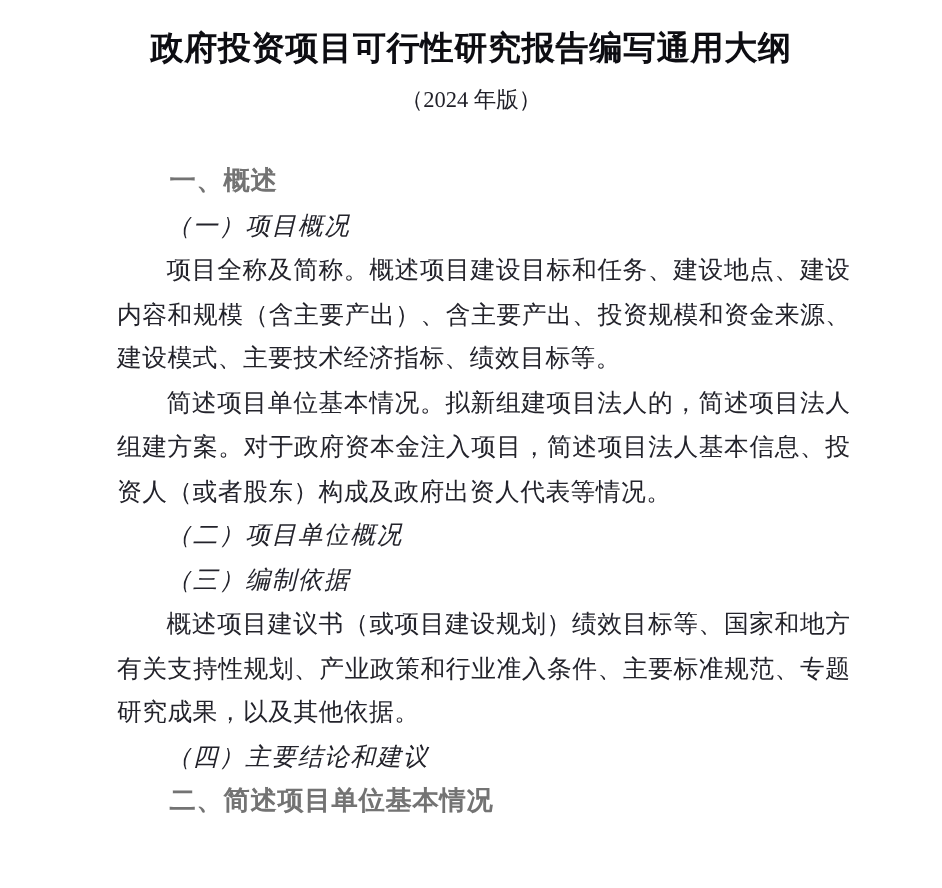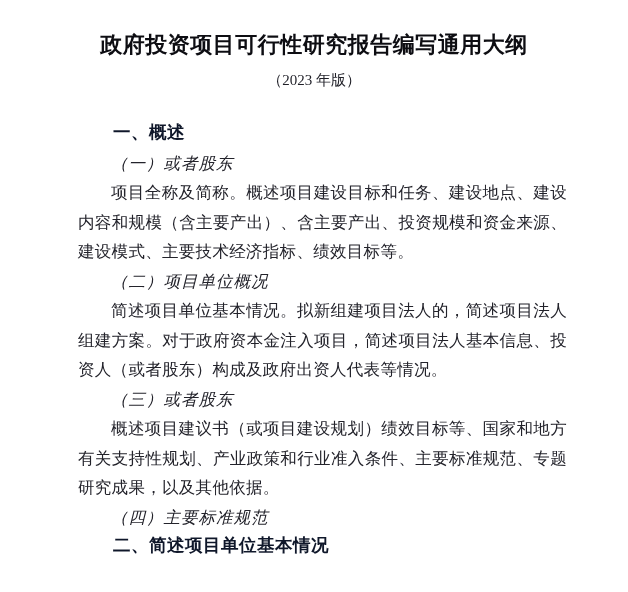--- a/index.html
+++ b/index.html
@@ -7,21 +7,21 @@
     padding: 0;
     background: #ffffff;
   }
   .page {
     position: relative;
     width: 628px;
     height: 592px;
     background: #ffffff;
     overflow: hidden;
     box-sizing: border-box;
-    padding-top: 32px;
+    padding-top: 19px;
   }
   .doc-title {
     margin: 0;
     text-align: center;
     font-family: "Liberation Serif", "DejaVu Serif", serif;
     font-weight: 700;
     font-size: 22px;
     line-height: 26px;
     color: #0d0d12;
     letter-spacing: 0.5px;
@@ -41,61 +41,61 @@
     font-family: "Liberation Serif", "DejaVu Serif", serif;
     font-size: 16.5px;
     line-height: 29.5px;
     color: #23232b;
   }
   .content .block {
     margin: 0;
     text-indent: 2em;
   }
   .content .heading {
-    font-family: Liberation Mono, monospace;
+    font-family: Liberation Serif, serif;
     font-weight: 700;
     font-size: 17.5px;
-    color: #0f172a;
+    color: #737373;
     letter-spacing: 0.5px;
   }
   .content .subheading {
     font-style: italic;
     letter-spacing: 1px;
     color: #23232b;
   }
   .content .paragraph {
     text-align: justify;
     text-justify: inter-ideograph;
     letter-spacing: 0.3px;
   }
 </style>
 </head>
 <body>
 
 <div class="page">
 
   <h1 class="doc-title">政府投资项目可行性研究报告编写通用大纲</h1>
 
-  <p class="doc-subtitle">（2023 年版）</p>
+  <p class="doc-subtitle">（2024 年版）</p>
 
   <div class="content">
 
     <p class="block heading">一、概述</p>
 
-    <p class="block subheading">（一）或者股东</p>
+    <p class="block subheading">（一）项目概况</p>
 
     <p class="block paragraph">项目全称及简称。概述项目建设目标和任务、建设地点、建设内容和规模（含主要产出）、含主要产出、投资规模和资金来源、建设模式、主要技术经济指标、绩效目标等。</p>
 
+    <p class="block paragraph">简述项目单位基本情况。拟新组建项目法人的，简述项目法人组建方案。对于政府资本金注入项目，简述项目法人基本信息、投资人（或者股东）构成及政府出资人代表等情况。</p>
+
     <p class="block subheading">（二）项目单位概况</p>
 
-    <p class="block paragraph">简述项目单位基本情况。拟新组建项目法人的，简述项目法人组建方案。对于政府资本金注入项目，简述项目法人基本信息、投资人（或者股东）构成及政府出资人代表等情况。</p>
-
-    <p class="block subheading">（三）或者股东</p>
+    <p class="block subheading">（三）编制依据</p>
 
     <p class="block paragraph">概述项目建议书（或项目建设规划）绩效目标等、国家和地方有关支持性规划、产业政策和行业准入条件、主要标准规范、专题研究成果，以及其他依据。</p>
 
-    <p class="block subheading">（四）主要标准规范</p>
+    <p class="block subheading">（四）主要结论和建议</p>
 
 
     <p class="block heading">二、简述项目单位基本情况</p>
 
   </div>
 </div>
 
 </body></html>

